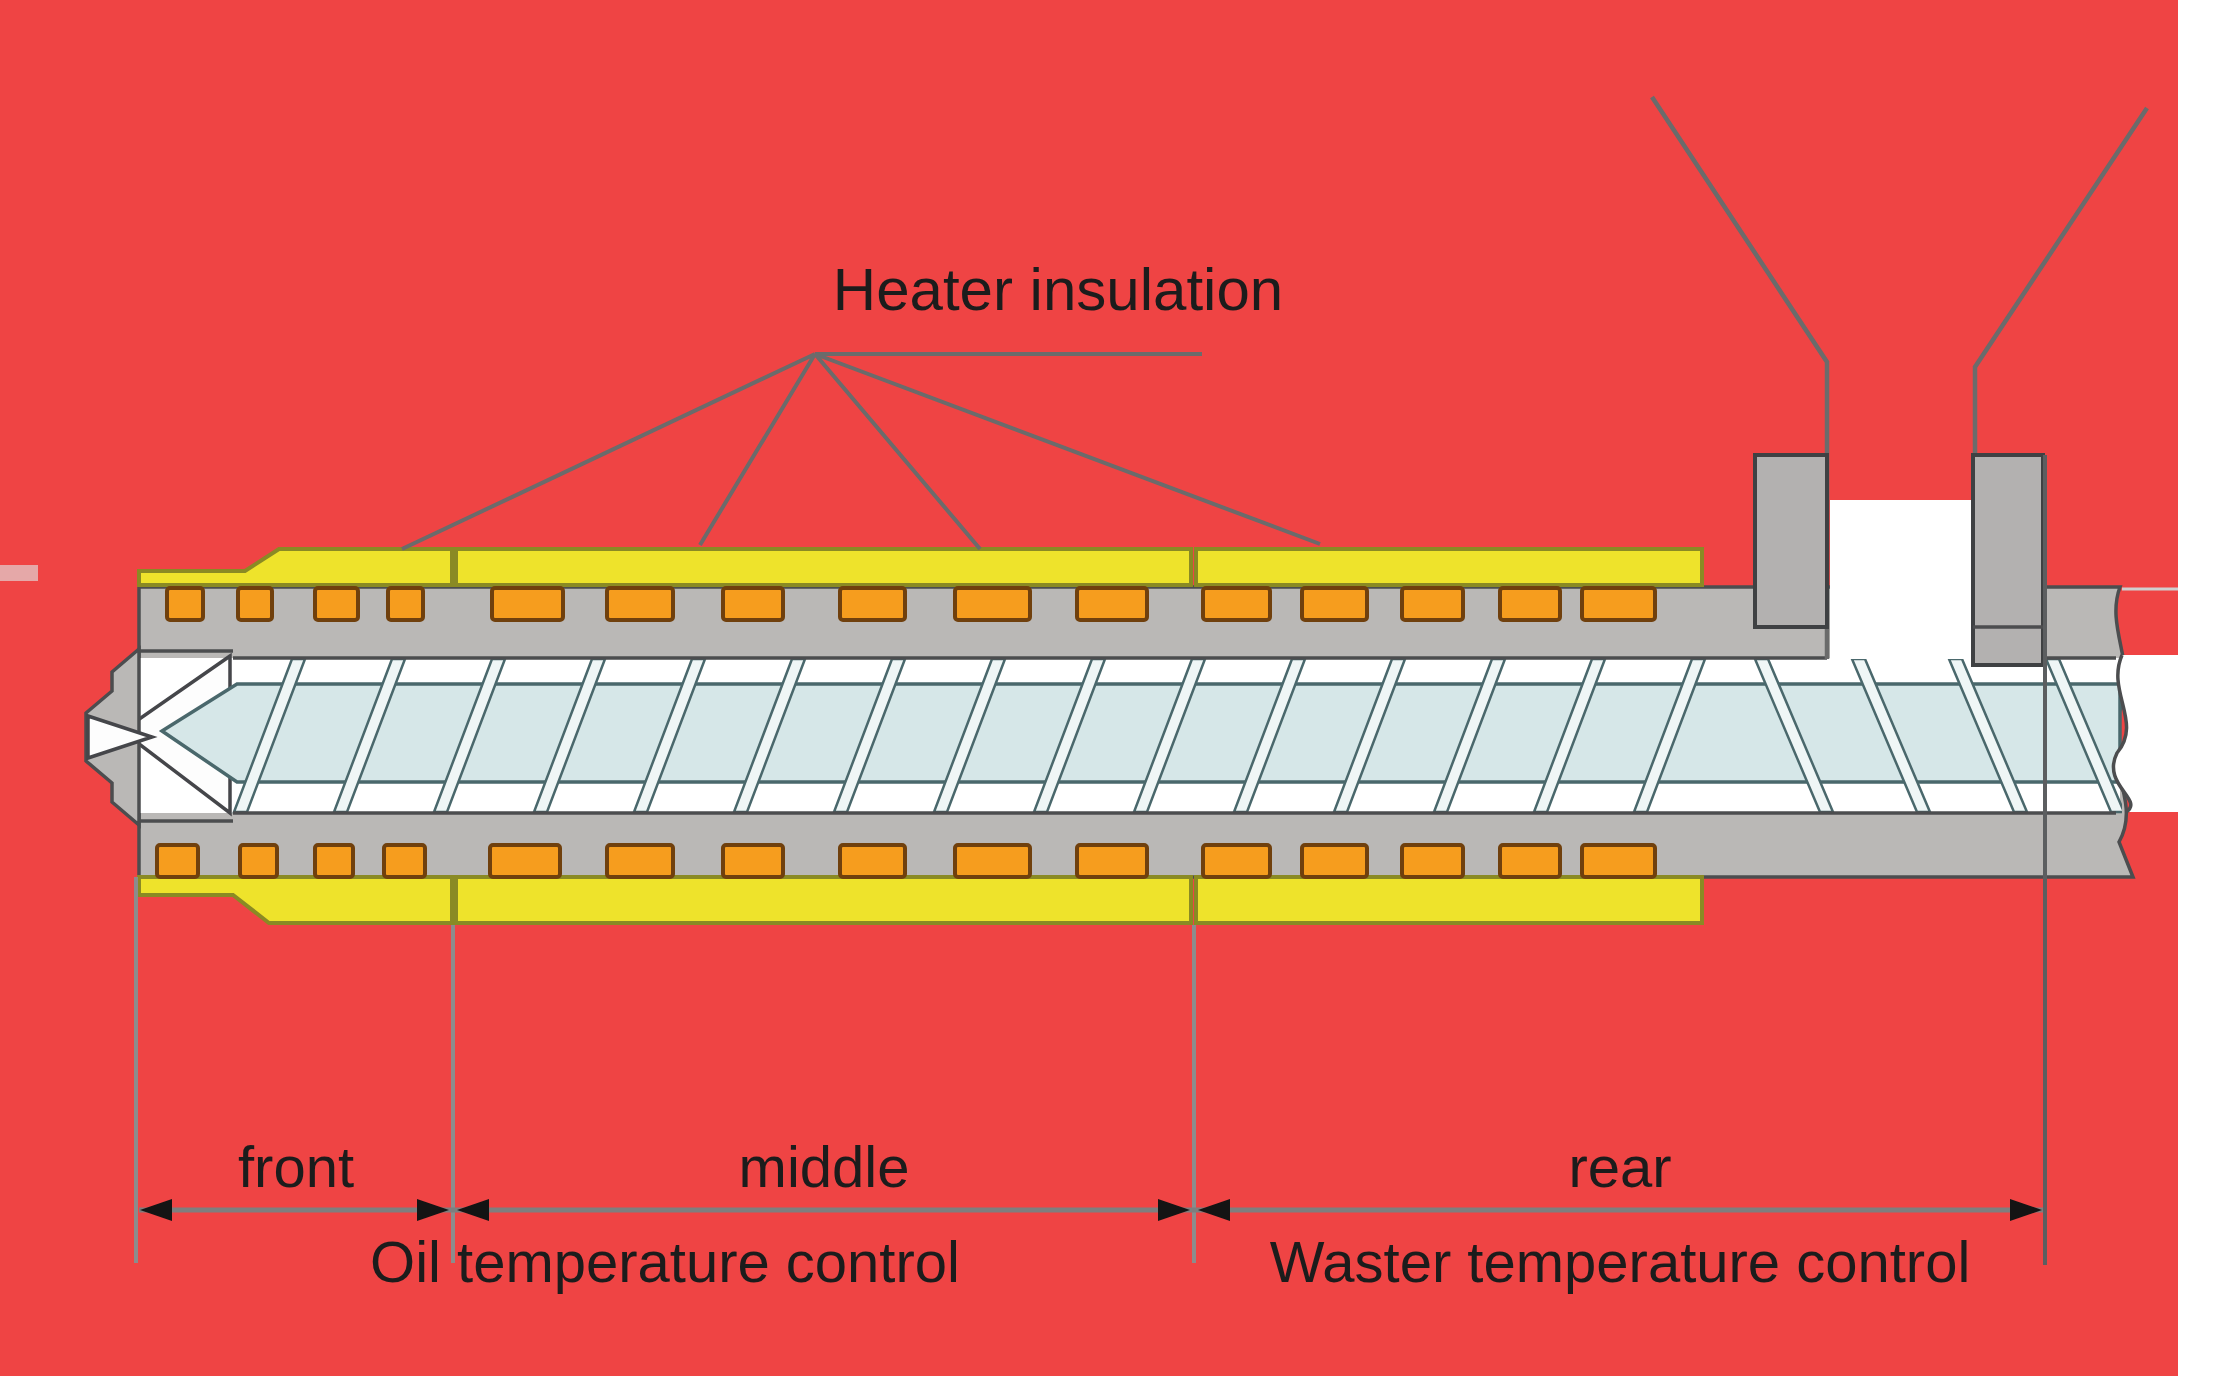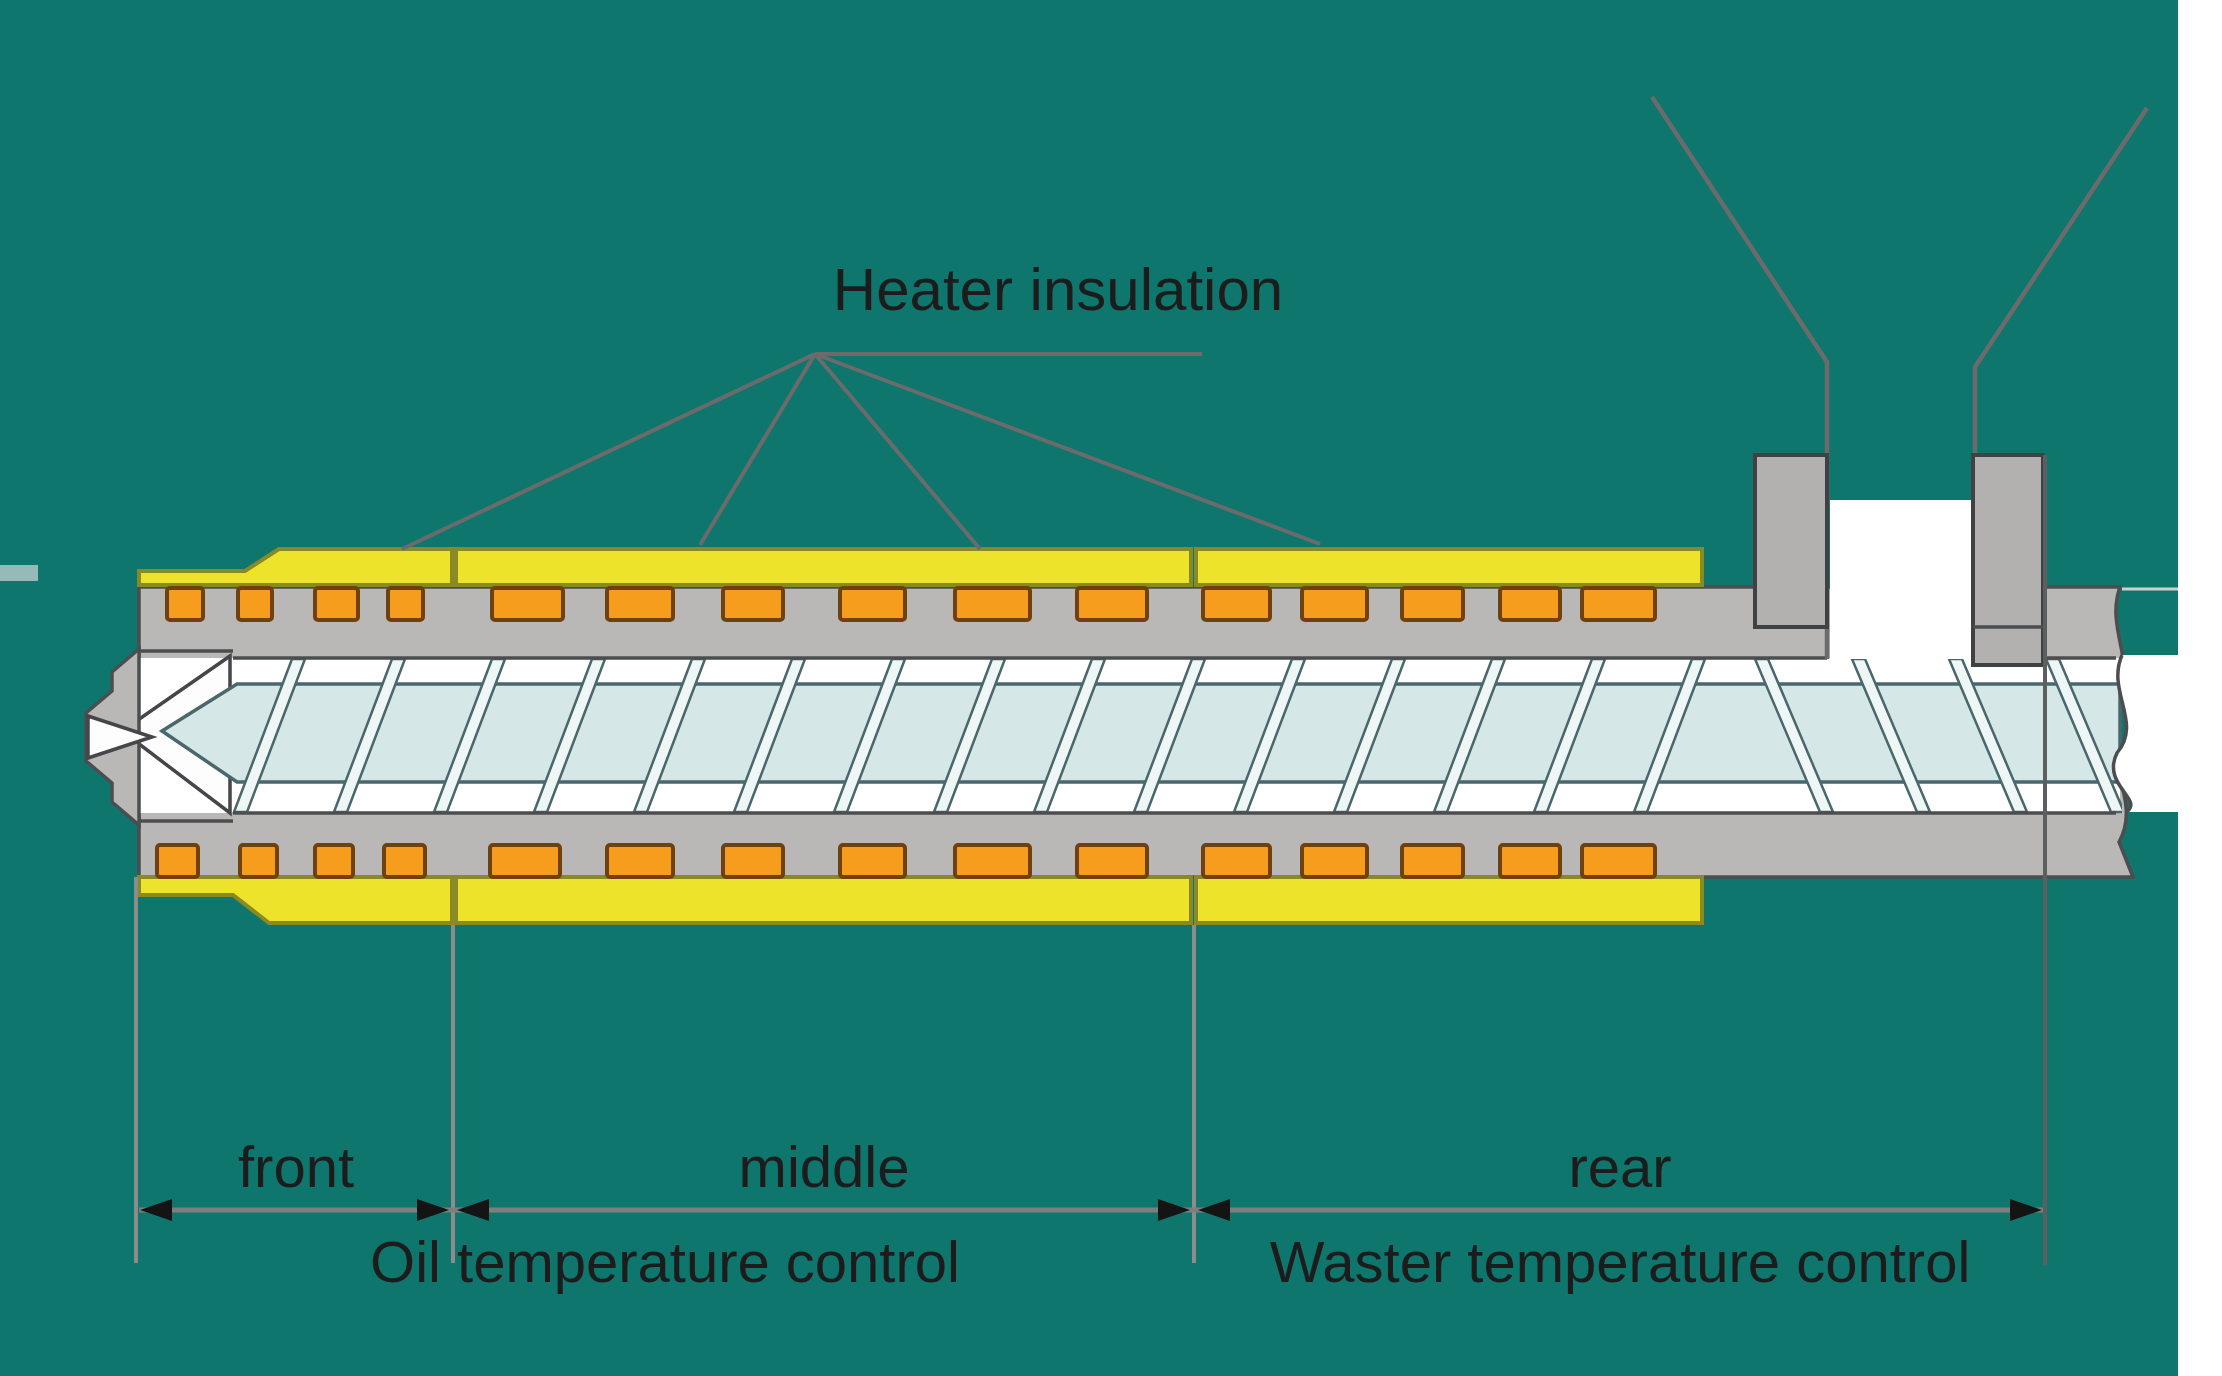--- a/index.html
+++ b/index.html
@@ -1,16 +1,16 @@
 <!DOCTYPE html>
 <html style="--band_yellow: #eee32b; --band_border: #8a8a24; --heater_orange: #f69d1e; --heater_border: #70400d; --barrel_gray: #bab8b6; --barrel_line: #4c4d4f; --block_gray: #b3b1b0; --screw_core: #d6e7e8; --screw_line: #4a686c; --flight_white: #eff6f6; --leader_line: #6b6b6b; --dim_line: #7e7e7e; --arrow_black: #141414; --text_color: #1c1c1c;"><head>
 <meta charset="utf-8">
 <style>
   html,body{margin:0;padding:0;background:#ffffff;}
-  .page{width:2178px;height:1376px;position:relative;background:#0f766e;overflow:hidden;
+  .page{width:2178px;height:1376px;position:relative;background:#ef4444;overflow:hidden;
         font-family:"Liberation Sans", sans-serif;}
   svg text{fill:var(--text_color,#1c1c1c);font-family:"Liberation Sans", sans-serif;}
   .lbl-heater{font-size:60px;}
   .lbl-zone{font-size:58px;}
   .lbl-ctrl{font-size:58px;}
   .band{fill:var(--band_yellow,#eee32b);stroke:var(--band_border,#8a8a24);stroke-width:4;}
   .heaterblock{fill:var(--heater_orange,#f69d1e);stroke:var(--heater_border,#70400d);stroke-width:4;}
   .barrel{fill:var(--barrel_gray,#bab8b6);stroke:var(--barrel_line,#4c4d4f);stroke-width:3.5;}
   .block{fill:var(--block_gray,#b3b1b0);stroke:#3f4143;stroke-width:4;}
   .borestrip{fill:#ffffff;stroke:none;}

